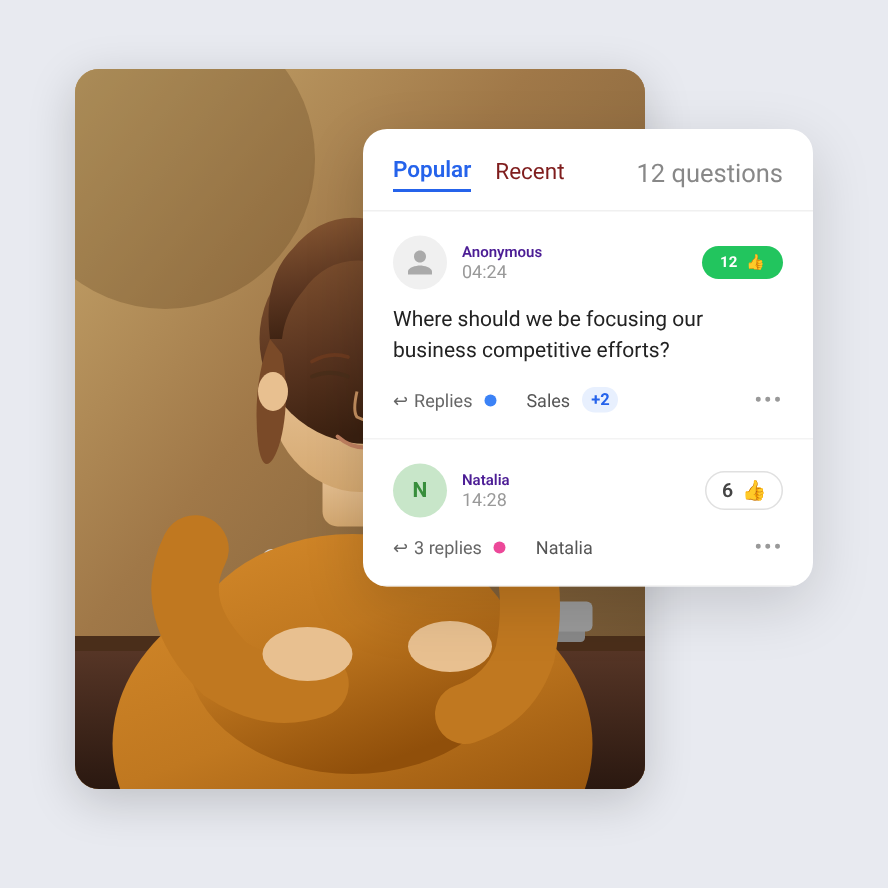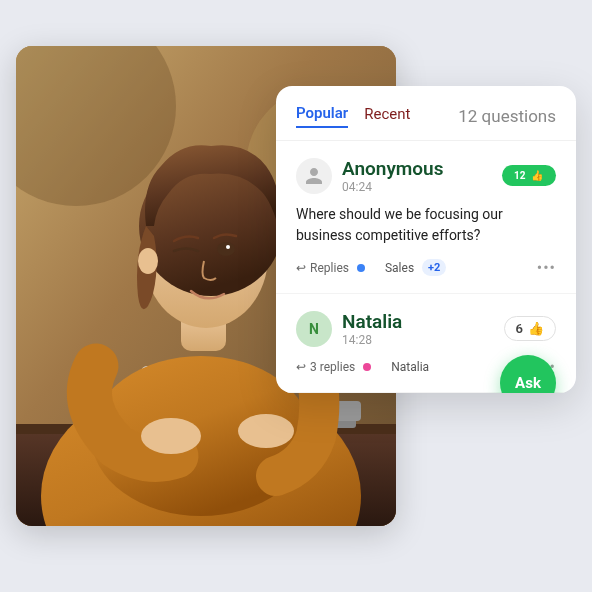--- a/index.html
+++ b/index.html
@@ -10,21 +10,21 @@
       background: #e8eaf0;
       display: flex;
       align-items: center;
       justify-content: center;
       font-family: -apple-system, BlinkMacSystemFont, 'Segoe UI', Roboto, sans-serif;
       overflow: hidden;
     }
 
     .scene {
       position: relative;
-      width: 560px;
+      width: 492px;
       height: 540px;
     }
 
     .photo-container {
       position: absolute;
       top: 20px;
       left: 0;
       width: 380px;
       height: 480px;
       border-radius: 16px;
@@ -140,23 +140,23 @@
       font-size: 14px;
       font-weight: 700;
     }
 
     .user-details {
       display: flex;
       flex-direction: column;
     }
 
     .user-name {
-      font-size: 19px;
+      font-size: 10px;
       font-weight: 600;
-      color: #14532d;
+      color: #4c1d95;
     }
 
     .user-time {
       font-size: 12px;
       color: #999;
     }
 
     .vote-badge {
       display: flex;
       align-items: center;
@@ -408,15 +408,14 @@
           <span>3 replies</span>
         </span>
         <span class="tag">
           <span class="tag-dot pink"></span>
           <span>Natalia</span>
         </span>
         <span class="more-btn">•••</span>
       </div>
     </div>
 
-    <div class="ask-btn">Ask</div>
   </div>
 </div>
 
 </body></html>

